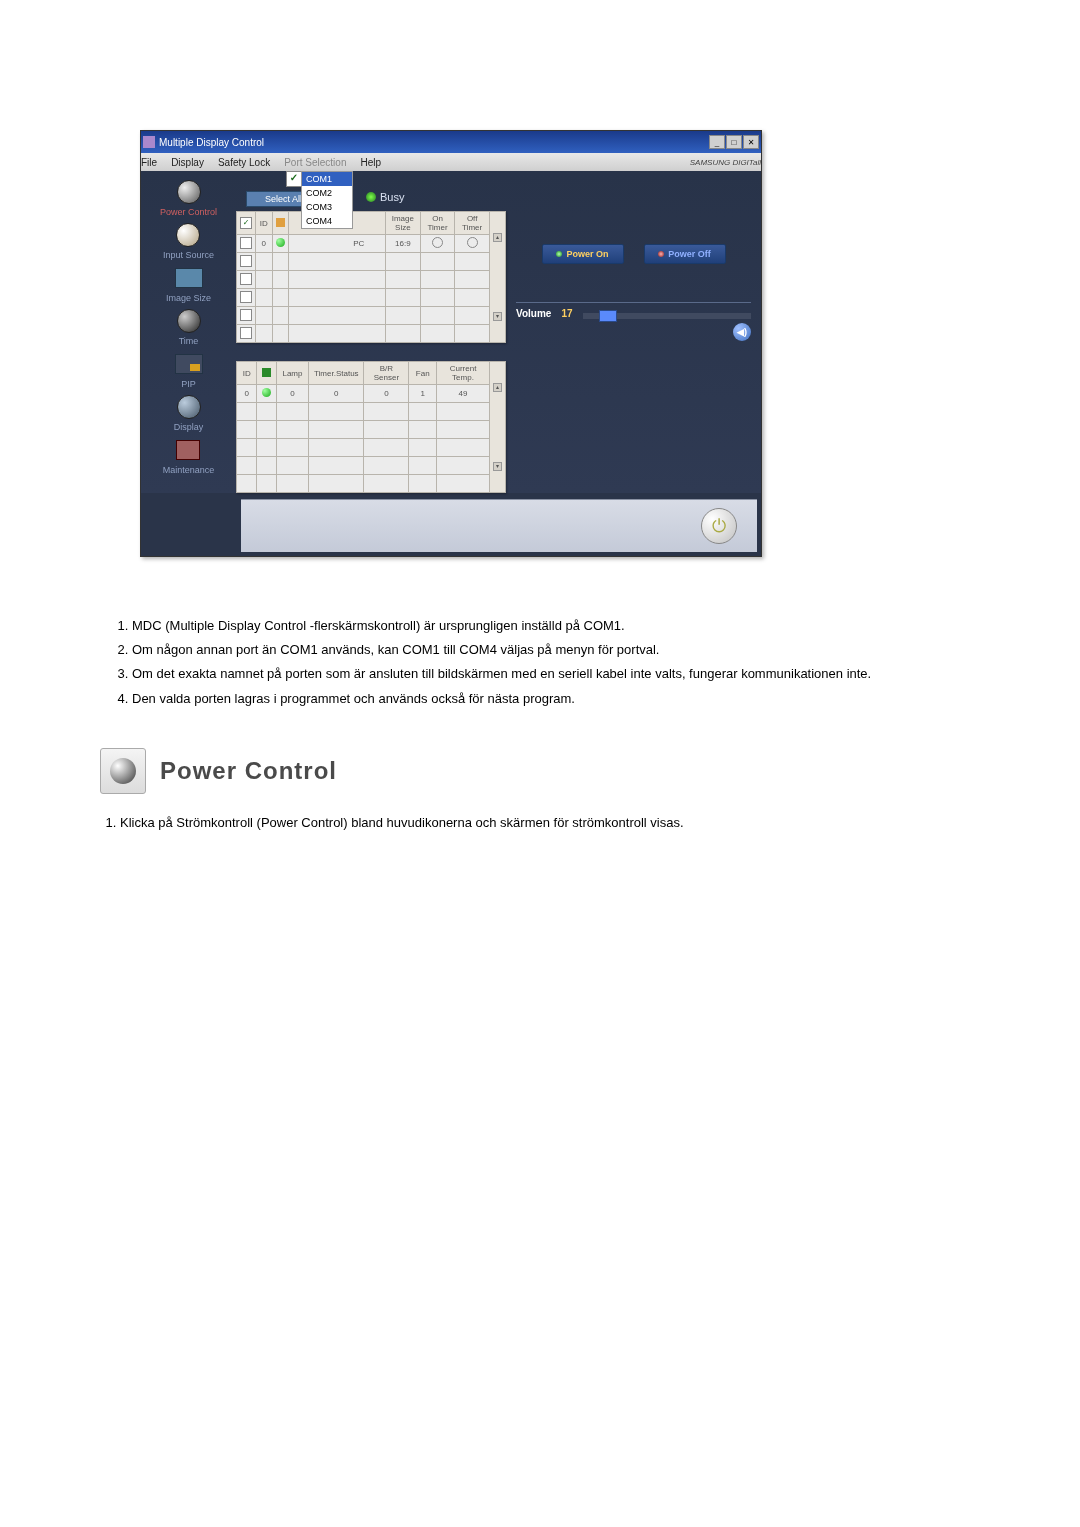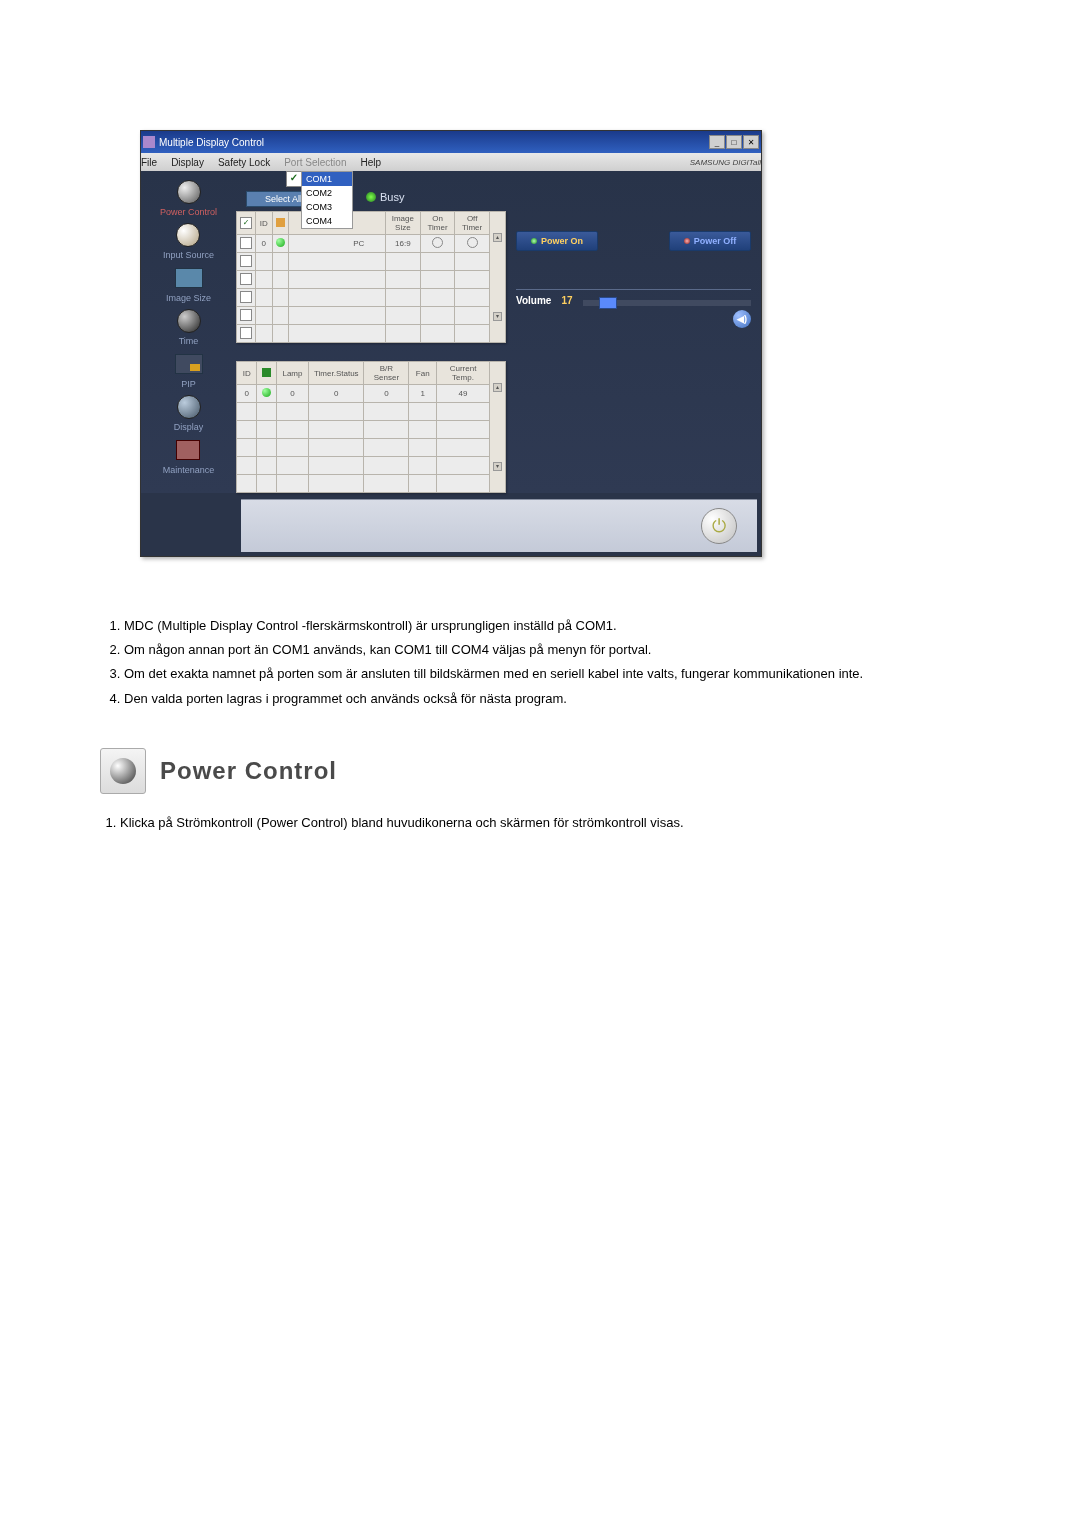--- a/index.html
+++ b/index.html
@@ -131,21 +131,21 @@
   .grid2 th.ts { width: 50px; }
   .grid2 th.bs { width: 44px; }
   .grid2 th.fan { width: 24px; }
   .grid2 th.ct { width: 55px; }
 
   .right {
     flex: 1;
     padding: 60px 10px 0 10px;
     position: relative;
   }
-  .power-btns { display: flex; gap: 20px; justify-content: space-between; }
+  .power-btns { display: flex; gap: 20px; justify-content: center; margin-top: 13px; }
   .pbtn {
     width: 80px; height: 18px; border: 1px solid #1a3a6a; border-radius: 2px;
     background: linear-gradient(#3a5a9a, #20407a);
     display: flex; align-items: center; justify-content: center; gap: 4px;
     color: #ffd060; font-size: 9px; font-weight: bold;
   }
   .pbtn .led { width: 6px; height: 6px; border-radius: 50%; background: radial-gradient(circle,#afffaf,#1a8a1a); }
   .pbtn.off .led { background: radial-gradient(circle,#ffb0b0,#8a1a1a); }
   .pbtn.off { color: #90b0ff; }
 
@@ -168,21 +168,21 @@
     margin: 6px 4px 4px 100px;
   }
   .big-power {
     width: 34px; height: 34px; border-radius: 50%;
     background: radial-gradient(circle at 30% 30%, #fff, #c0c0c0);
     border: 1px solid #888; display: flex; align-items: center; justify-content: center;
     font-size: 18px; color: #aa4;
   }
 
   
-  .body-text ol { padding-left: 20px; margin: 4px; }
+  .body-text ol { padding-left: 20px; margin: 12px; }
   .body-text li { margin-bottom: 6px; font-size: 13px; line-height: 1.4; }
 
   .section-header {
     display: flex; align-items: center; gap: 14px;
     margin-top: 40px; margin-bottom: 20px;
   }
   .section-icon {
     width: 44px; height: 44px; border: 1px solid #aaa; border-radius: 3px;
     background: linear-gradient(#f4f4f4, #dcdcdc);
     display: flex; align-items: center; justify-content: center;

